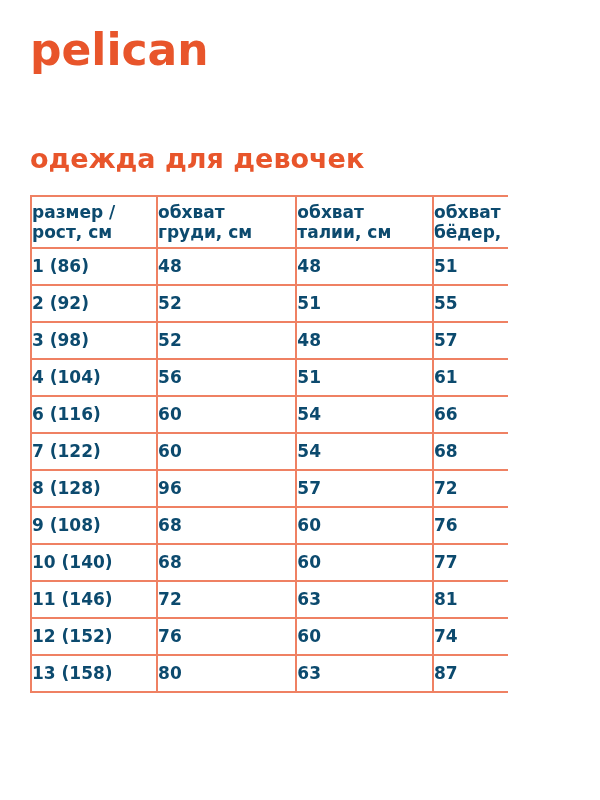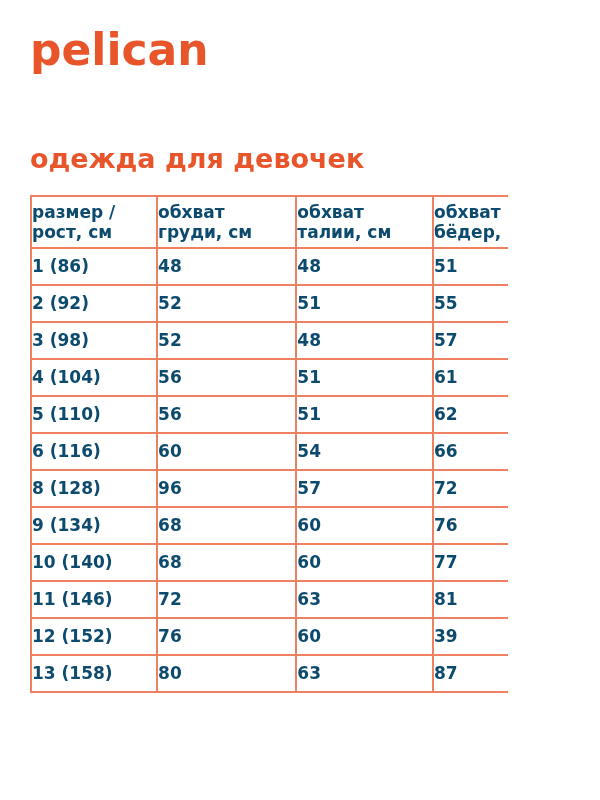--- a/index.html
+++ b/index.html
@@ -98,60 +98,60 @@
           <td>48</td>
           <td>57</td>
         </tr>
         <tr>
           <td>4 (104)</td>
           <td>56</td>
           <td>51</td>
           <td>61</td>
         </tr>
         <tr>
-          <td>5 (110)</td>
-          <td>56</td>
-          <td>51</td>
-          <td>62</td>
-        </tr>
-        <tr>
           <td>6 (116)</td>
           <td>60</td>
           <td>54</td>
           <td>66</td>
+        </tr>
+        <tr>
+          <td>7 (122)</td>
+          <td>60</td>
+          <td>54</td>
+          <td>68</td>
         </tr>
         <tr>
           <td>8 (128)</td>
           <td>96</td>
           <td>57</td>
           <td>72</td>
         </tr>
         <tr>
-          <td>9 (134)</td>
+          <td>9 (108)</td>
           <td>68</td>
           <td>60</td>
           <td>76</td>
         </tr>
         <tr>
           <td>10 (140)</td>
           <td>68</td>
           <td>60</td>
           <td>77</td>
         </tr>
         <tr>
           <td>11 (146)</td>
           <td>72</td>
           <td>63</td>
           <td>81</td>
         </tr>
         <tr>
           <td>12 (152)</td>
           <td>76</td>
           <td>60</td>
-          <td>39</td>
+          <td>74</td>
         </tr>
         <tr>
           <td>13 (158)</td>
           <td>80</td>
           <td>63</td>
           <td>87</td>
         </tr>
       </tbody>
   </table>
 </div>

